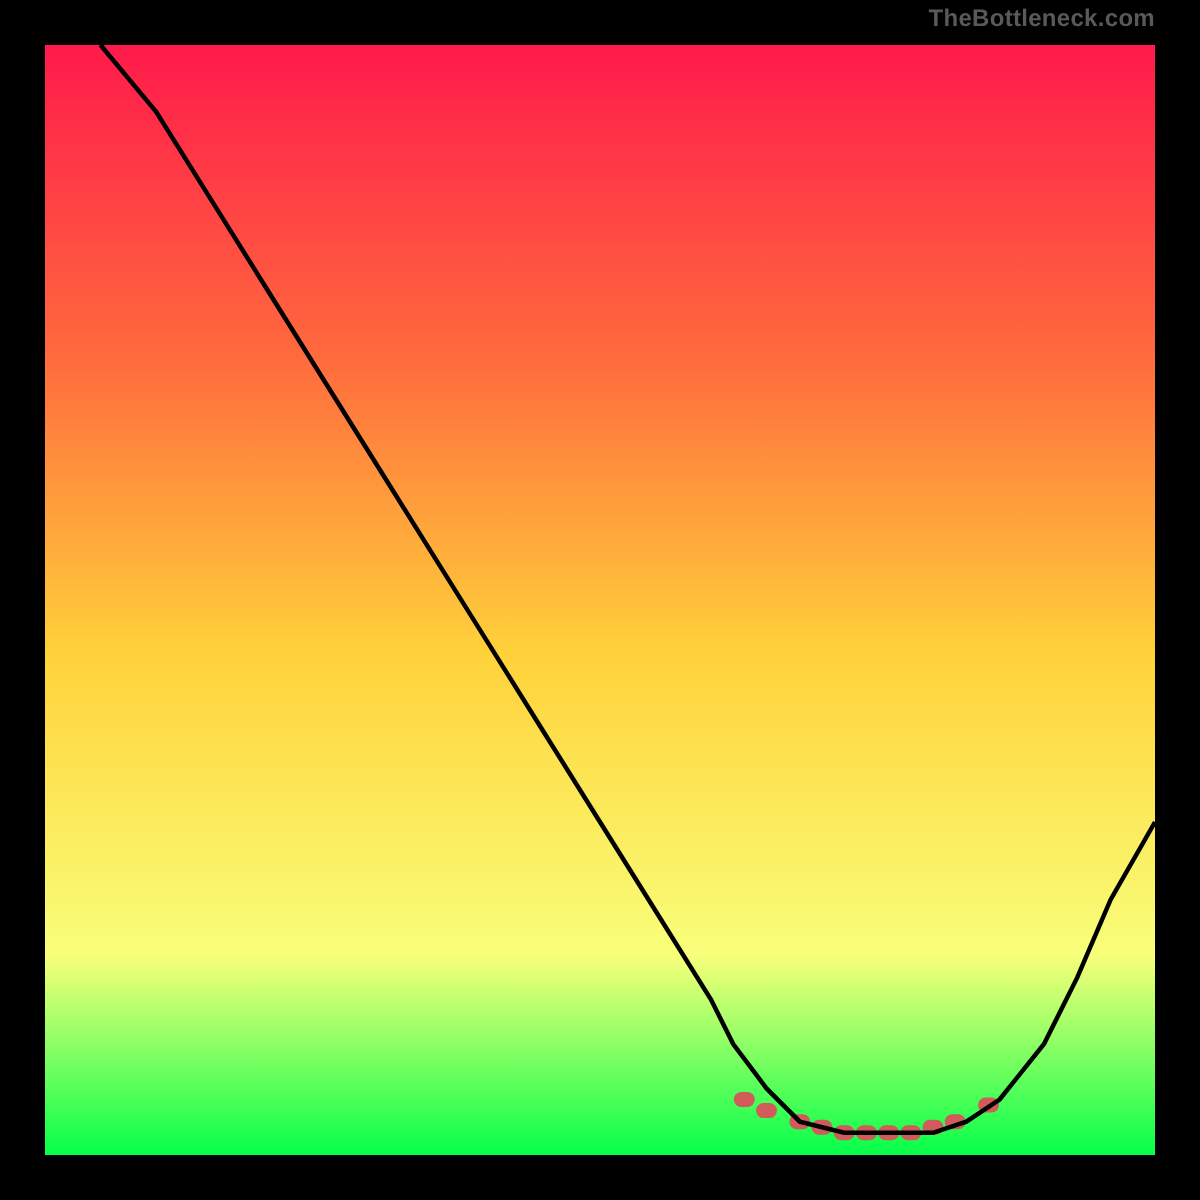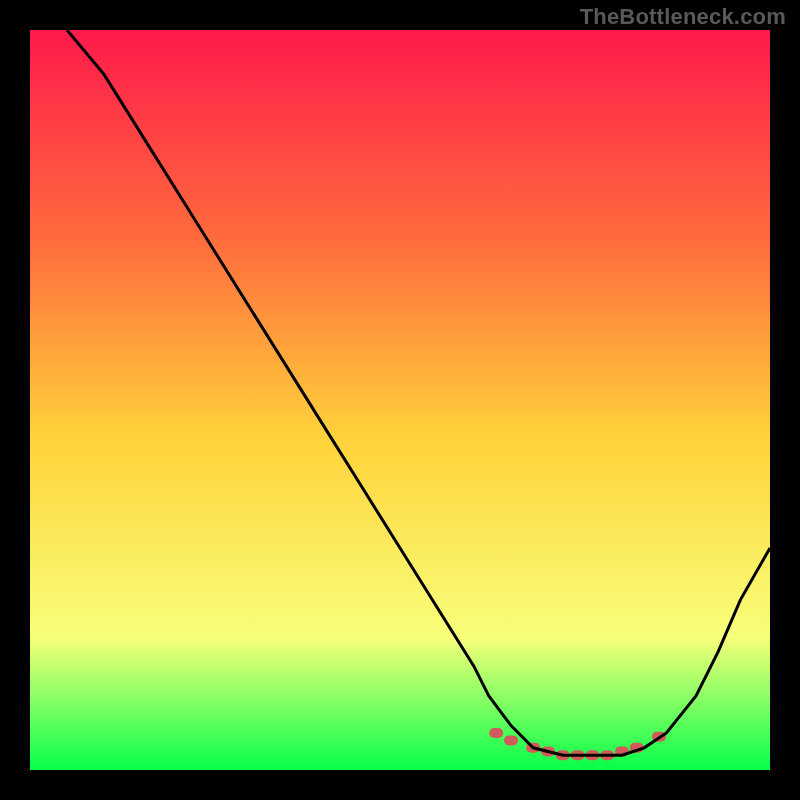--- a/index.html
+++ b/index.html
@@ -12,22 +12,22 @@
     overflow: hidden;
   }
   .wrap {
     position: relative;
     width: 800px;
     height: 800px;
   }
   .watermark {
     position: absolute;
     top: 4px;
-    right: 14px;
-    font-size: 22px;
+    right: 30px;
+    font-size: 16px;
     font-weight: 600;
     color: #595959;
     letter-spacing: 0.2px;
     z-index: 3;
   }
   .plot {
     position: absolute;
     left: 30px;
     top: 30px;
     width: 740px;

